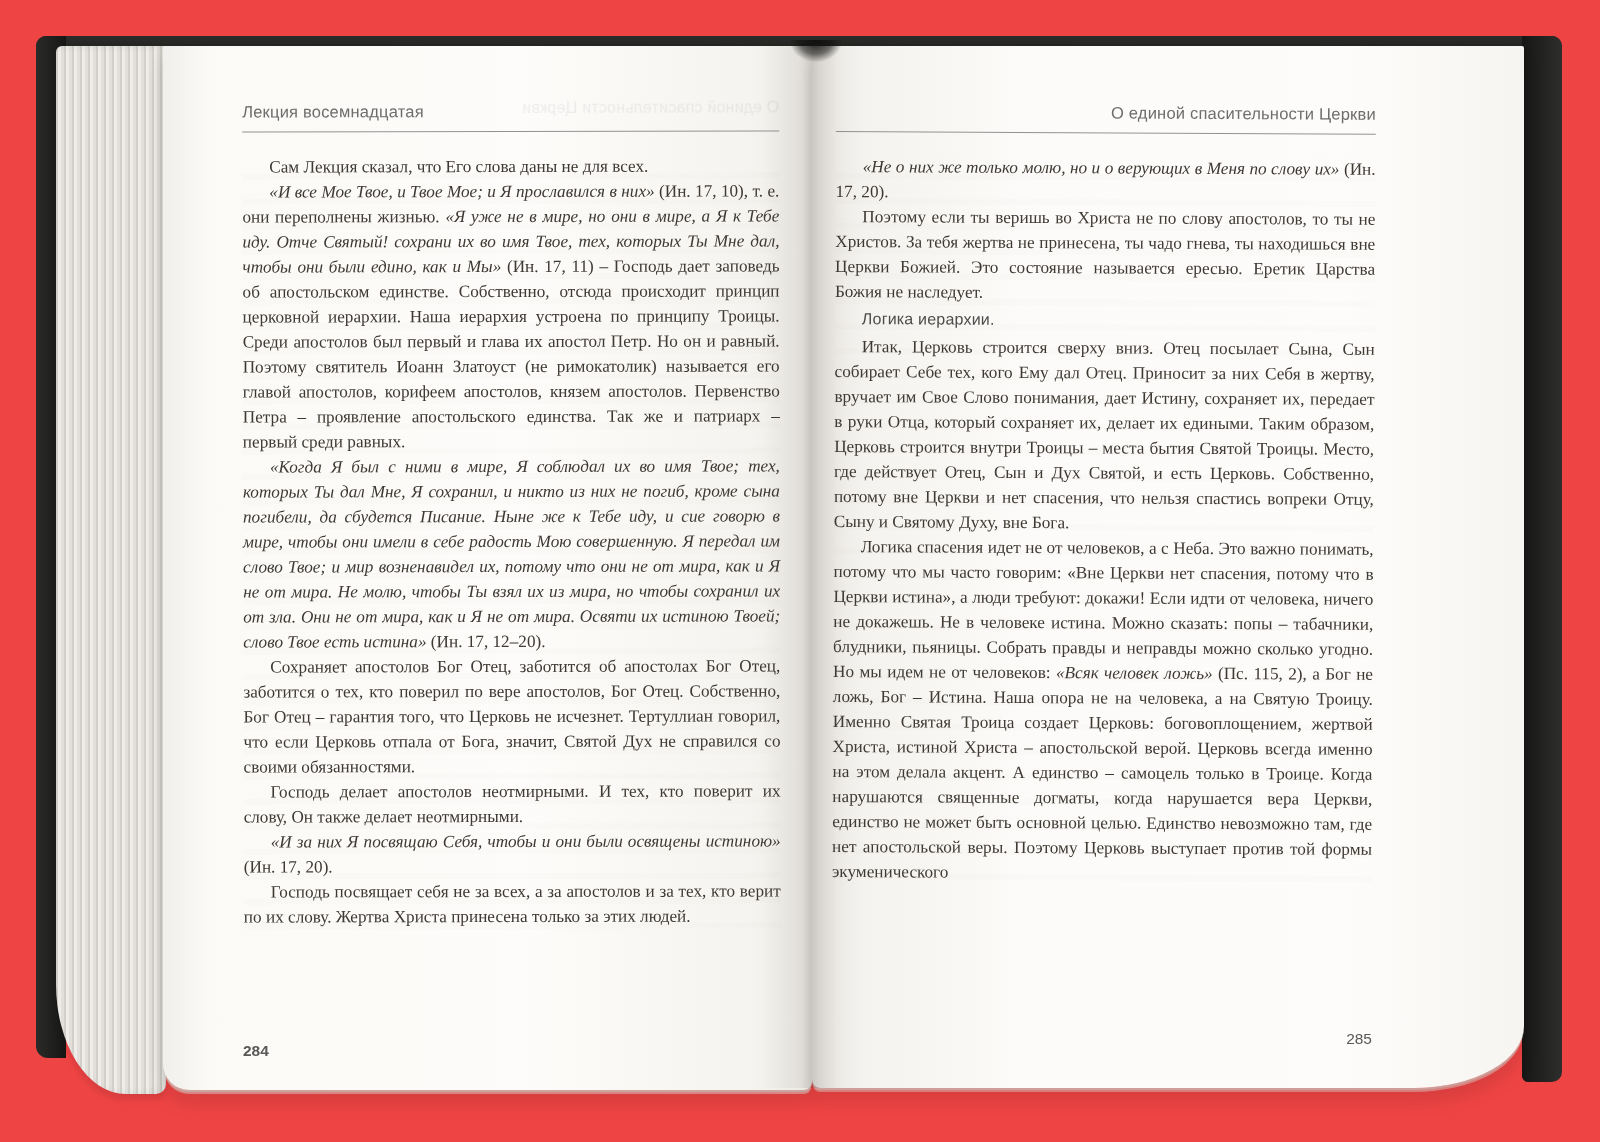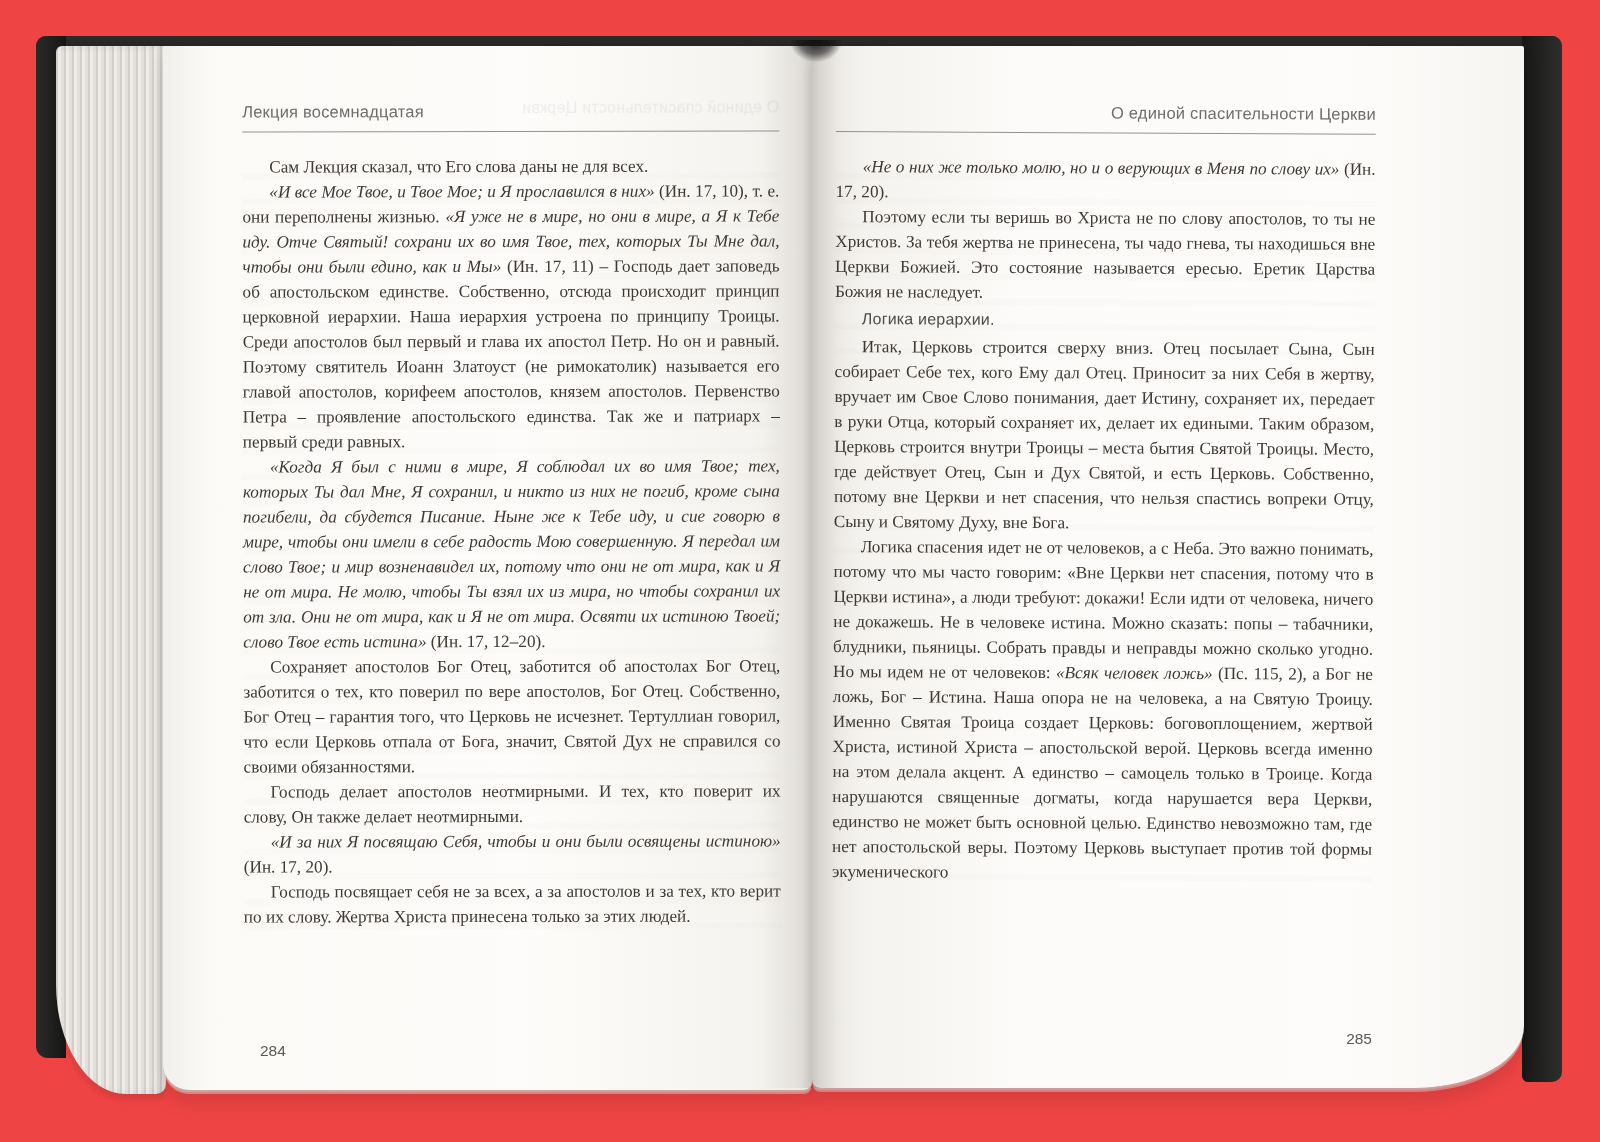--- a/index.html
+++ b/index.html
@@ -49,21 +49,21 @@
       font-family:"Liberation Sans","DejaVu Sans",sans-serif;font-size:16px;color:#4a5a6a;white-space:nowrap;}
   .body{font-size:17.2px;line-height:25px;color:#3e3933;text-align:justify;
       background:repeating-linear-gradient(180deg,rgba(0,0,0,0) 0 19px,rgba(110,100,90,.015) 19px 25px);}
   .para{margin:0;}
   .para.indent{text-indent:27px;}
   .para .it{font-style:italic;}
   .para.subheading{font-family:"Liberation Sans","DejaVu Sans",sans-serif;font-size:16px;color:#4c4c4c;
       letter-spacing:.2px;margin:2px 0 3px;padding-left:27px;text-indent:0;}
   .page-number{position:absolute;font-family:"Liberation Sans","DejaVu Sans",sans-serif;
       font-size:15.5px;color:#585858;}
-  .pn-left{left:97px;bottom:30px;}
+  .pn-left{left:80px;bottom:30px;font-weight:bold;}
   .pn-right{right:152px;bottom:40px;}
 </style>
 </head>
 <body>
 
 <div class="scene">
 
   <div class="cover-top"></div>
   <div class="cover-left"></div>
   <div class="cover-right"></div>

